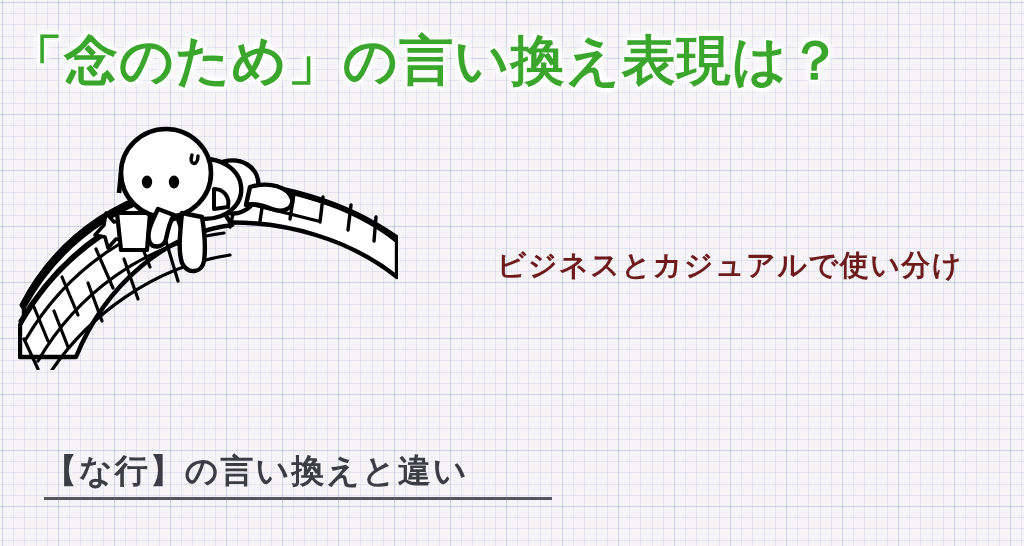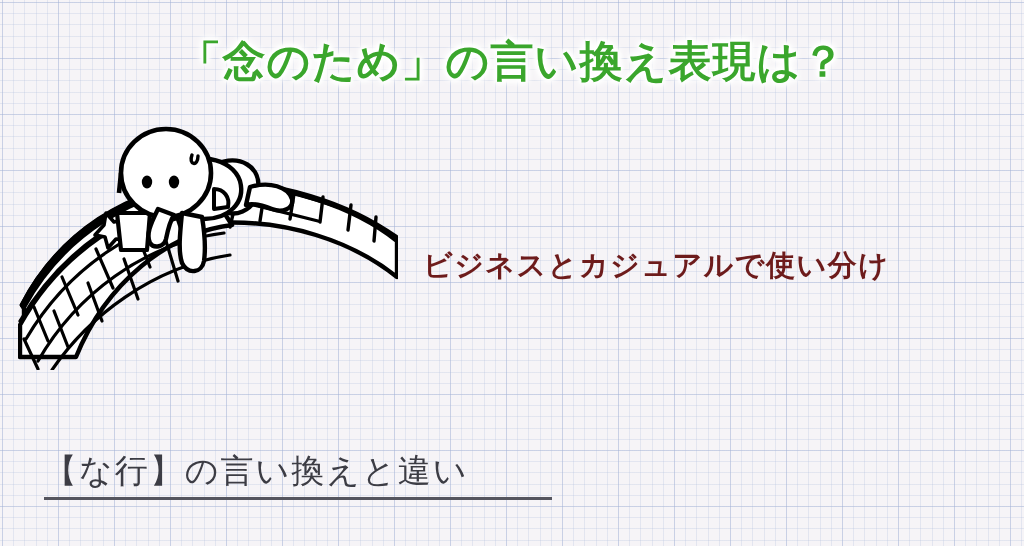--- a/index.html
+++ b/index.html
@@ -36,23 +36,23 @@
         rgba(172,186,219,0.26) 0px, rgba(172,186,219,0.26) 1px,
         rgba(0,0,0,0) 1px, rgba(0,0,0,0) 11.2px);
     background-position: 2px 2px, 2px 2px, 2px 2px, 2px 2px;
   }
 
   
   #title {
     position: absolute;
     left: 0;
     top: 34px;
-    width: 1024px;
+    width: 852px;
     text-align: center;
-    font-size: 43px;
+    font-size: 54px;
     line-height: 54px;
     font-weight: bold;
     letter-spacing: 1px;
     color: #3aa62c;
     white-space: nowrap;
     text-shadow:
       0 0 5px #ffffff, 0 0 5px #ffffff, 0 0 5px #ffffff,
       2px 0 4px #ffffff, -2px 0 4px #ffffff,
       0 2px 4px #ffffff, 0 -2px 4px #ffffff,
       3px 3px 6px #ffffff, -3px -3px 6px #ffffff,
@@ -68,38 +68,38 @@
     height: 245px;
   }
   #illustration svg { display: block; width: 100%; height: 100%; }
 
   
   #body-copy {
     position: absolute;
     left: 423px;
     top: 236px;
     width: 540px;
-    text-align: left;
+    text-align: right;
     color: #6d1b1b;
     font-size: 29px;
     font-weight: bold;
     line-height: 58px;
     letter-spacing: 1.5px;
     white-space: nowrap;
   }
 
   
   #footer-heading {
     position: absolute;
     left: 44px;
     top: 448px;
     width: 510px;
     color: #3c3c44;
     font-size: 33px;
-    font-weight: normal;
+    font-weight: bold;
     line-height: 46px;
     letter-spacing: 2px;
     white-space: nowrap;
   }
   #footer-rule {
     position: absolute;
     left: 44px;
     top: 497px;
     width: 508px;
     height: 3px;

